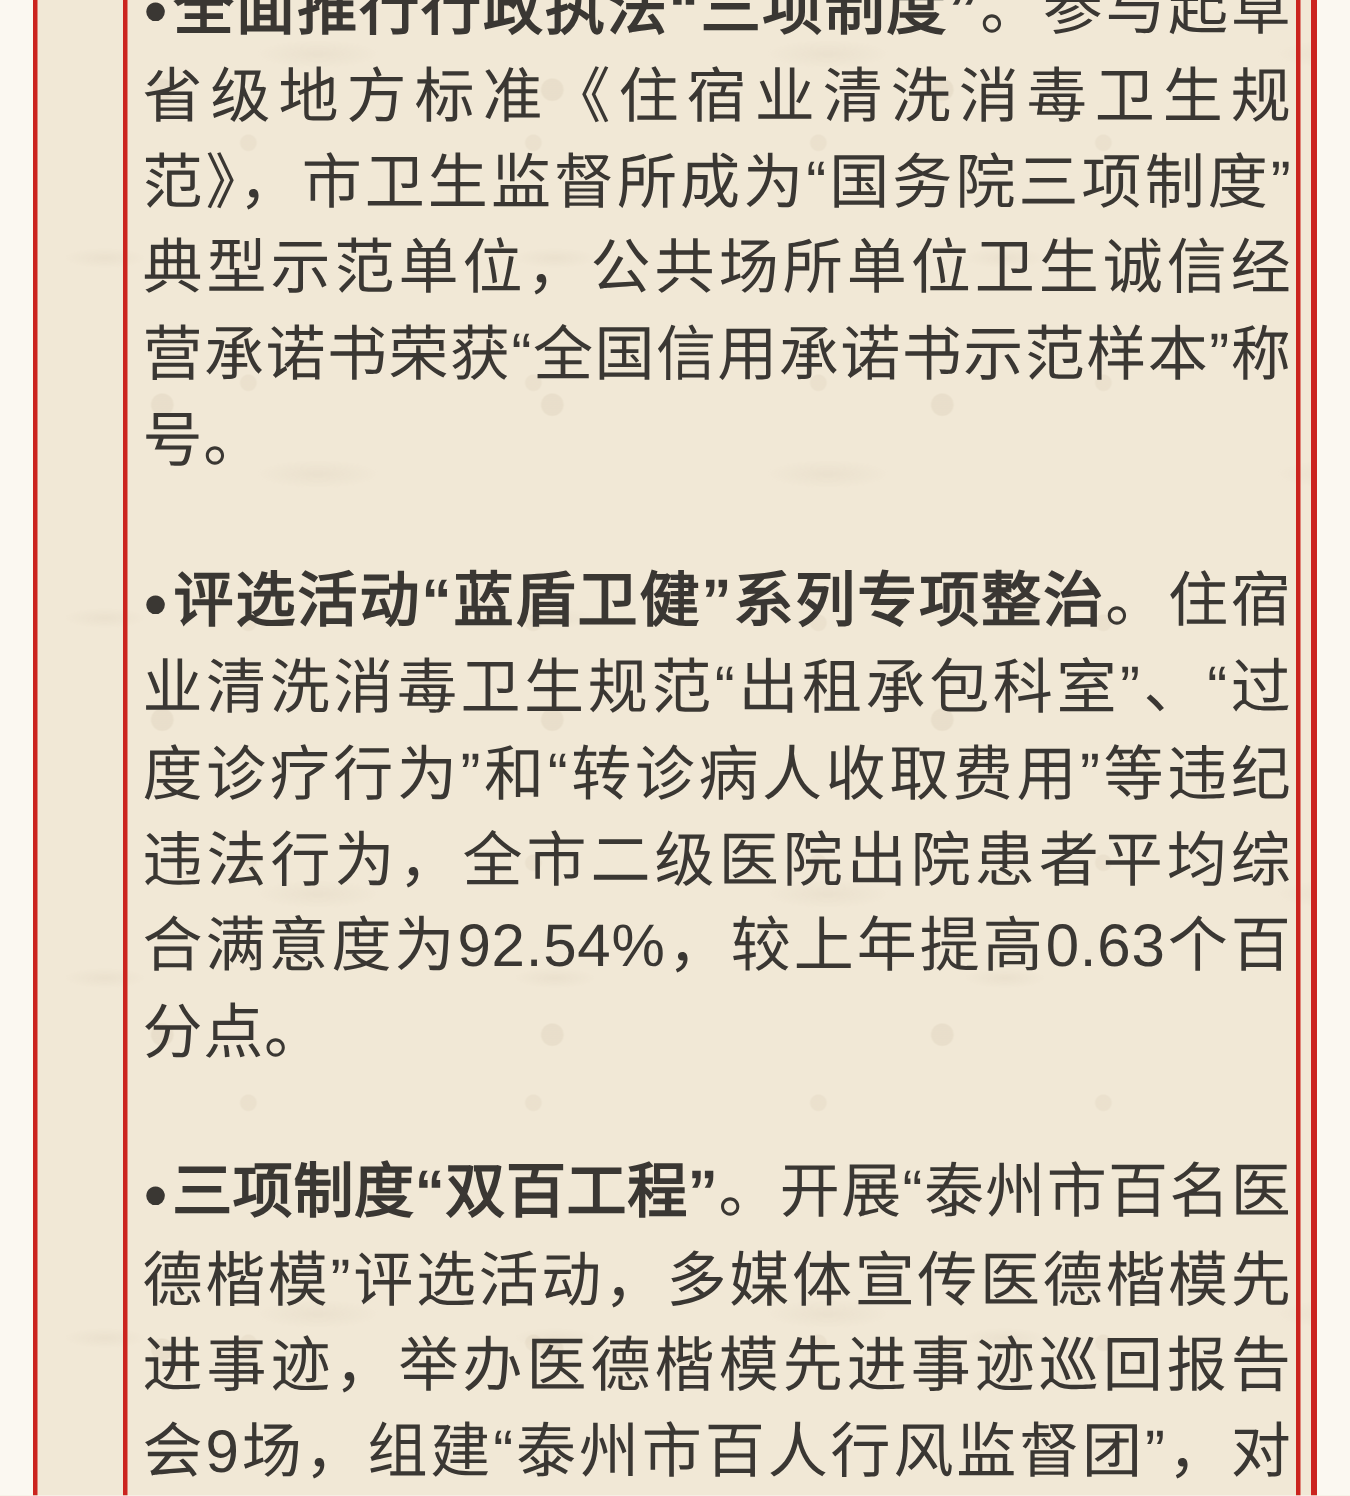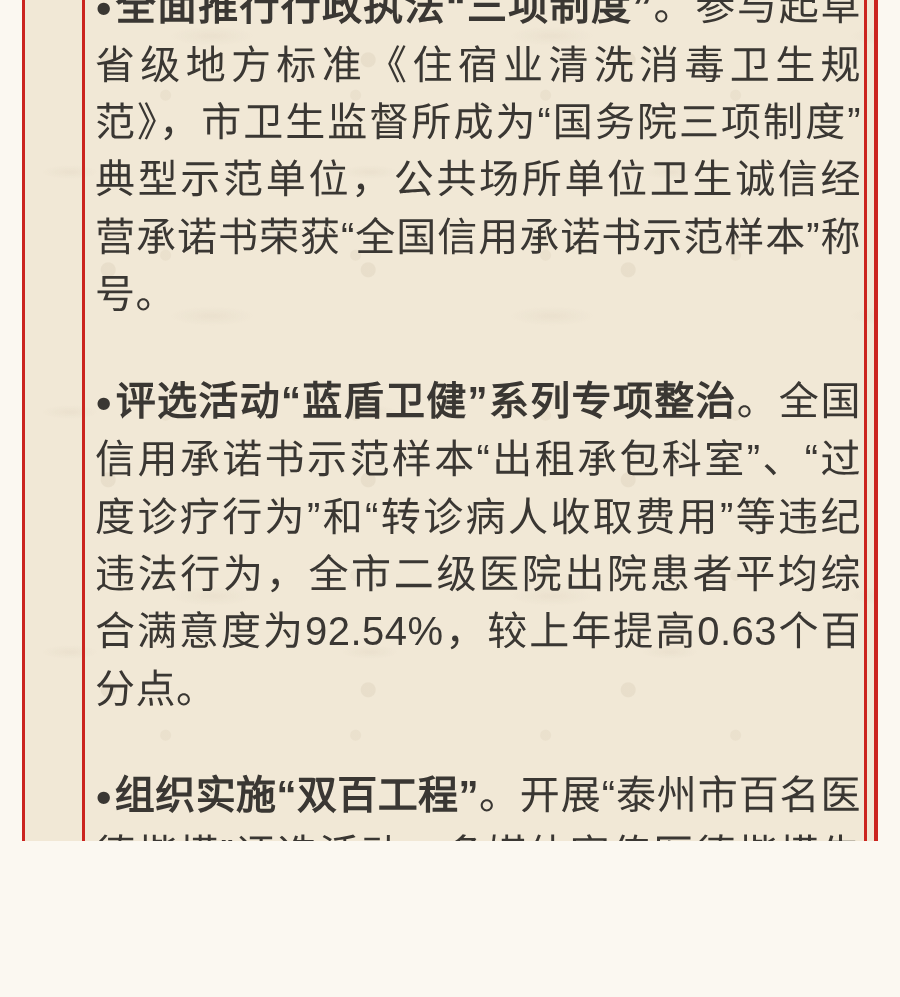--- a/index.html
+++ b/index.html
@@ -9,21 +9,21 @@
     --text-color:#3a3733;
   }
   *{margin:0;padding:0;box-sizing:border-box;}
   html,body{width:900px;height:997px;overflow:hidden;}
   body{
     font-family:"Liberation Sans","DejaVu Sans",sans-serif;
     background:var(--page-bg);
   }
   .page{
     position:relative;
-    width:900px;height:841px;
+    width:900px;height:997px;
     background:var(--page-bg);
     overflow:hidden;
   }
   
   .card{
     position:absolute;
     left:22px;
     width:856px;
     top:-20px;
     bottom:-20px;
@@ -77,19 +77,19 @@
 <body>
 
 <div class="page">
   <div class="card">
     <div class="inner-line left"></div>
     <div class="inner-line right"></div>
     <div class="content">
 
       <p class="para"><span class="lead"><span class="bullet">●</span><span>全面推行行政执法“三项制度”</span></span><span class="body-text">。参与起草省级地方标准《住宿业清洗消毒卫生规范》，市卫生监督所成为“国务院三项制度”典型示范单位，公共场所单位卫生诚信经营承诺书荣获“全国信用承诺书示范样本”称号。</span></p>
 
-      <p class="para"><span class="lead"><span class="bullet">●</span><span>评选活动“蓝盾卫健”系列专项整治</span></span><span class="body-text">。全国信用承诺书示范样本“出租承包科室”、“过度诊疗行为”和“转诊病人收取费用”等违纪违法行为，全市二级医院出院患者平均综合满意度为92.54%，较上年提高0.63个百分点。</span></p>
+      <p class="para"><span class="lead"><span class="bullet">●</span><span>评选活动“蓝盾卫健”系列专项整治</span></span><span class="body-text">。住宿业清洗消毒卫生规范“出租承包科室”、“过度诊疗行为”和“转诊病人收取费用”等违纪违法行为，全市二级医院出院患者平均综合满意度为92.54%，较上年提高0.63个百分点。</span></p>
 
-      <p class="para"><span class="lead"><span class="bullet">●</span><span>组织实施“双百工程”</span></span><span class="body-text">。开展“泰州市百名医德楷模”评选活动，多媒体宣传医德楷模先进事迹，举办医德楷模先进事迹巡回报告会9场，组建“泰州市百人行风监督团”，对10家二级以上综合医院开展明察暗访。</span></p>
+      <p class="para"><span class="lead"><span class="bullet">●</span><span>三项制度“双百工程”</span></span><span class="body-text">。开展“泰州市百名医德楷模”评选活动，多媒体宣传医德楷模先进事迹，举办医德楷模先进事迹巡回报告会9场，组建“泰州市百人行风监督团”，对10家二级以上综合医院开展明察暗访。</span></p>
 
     </div>
   </div>
 </div>
 
 </body></html>

